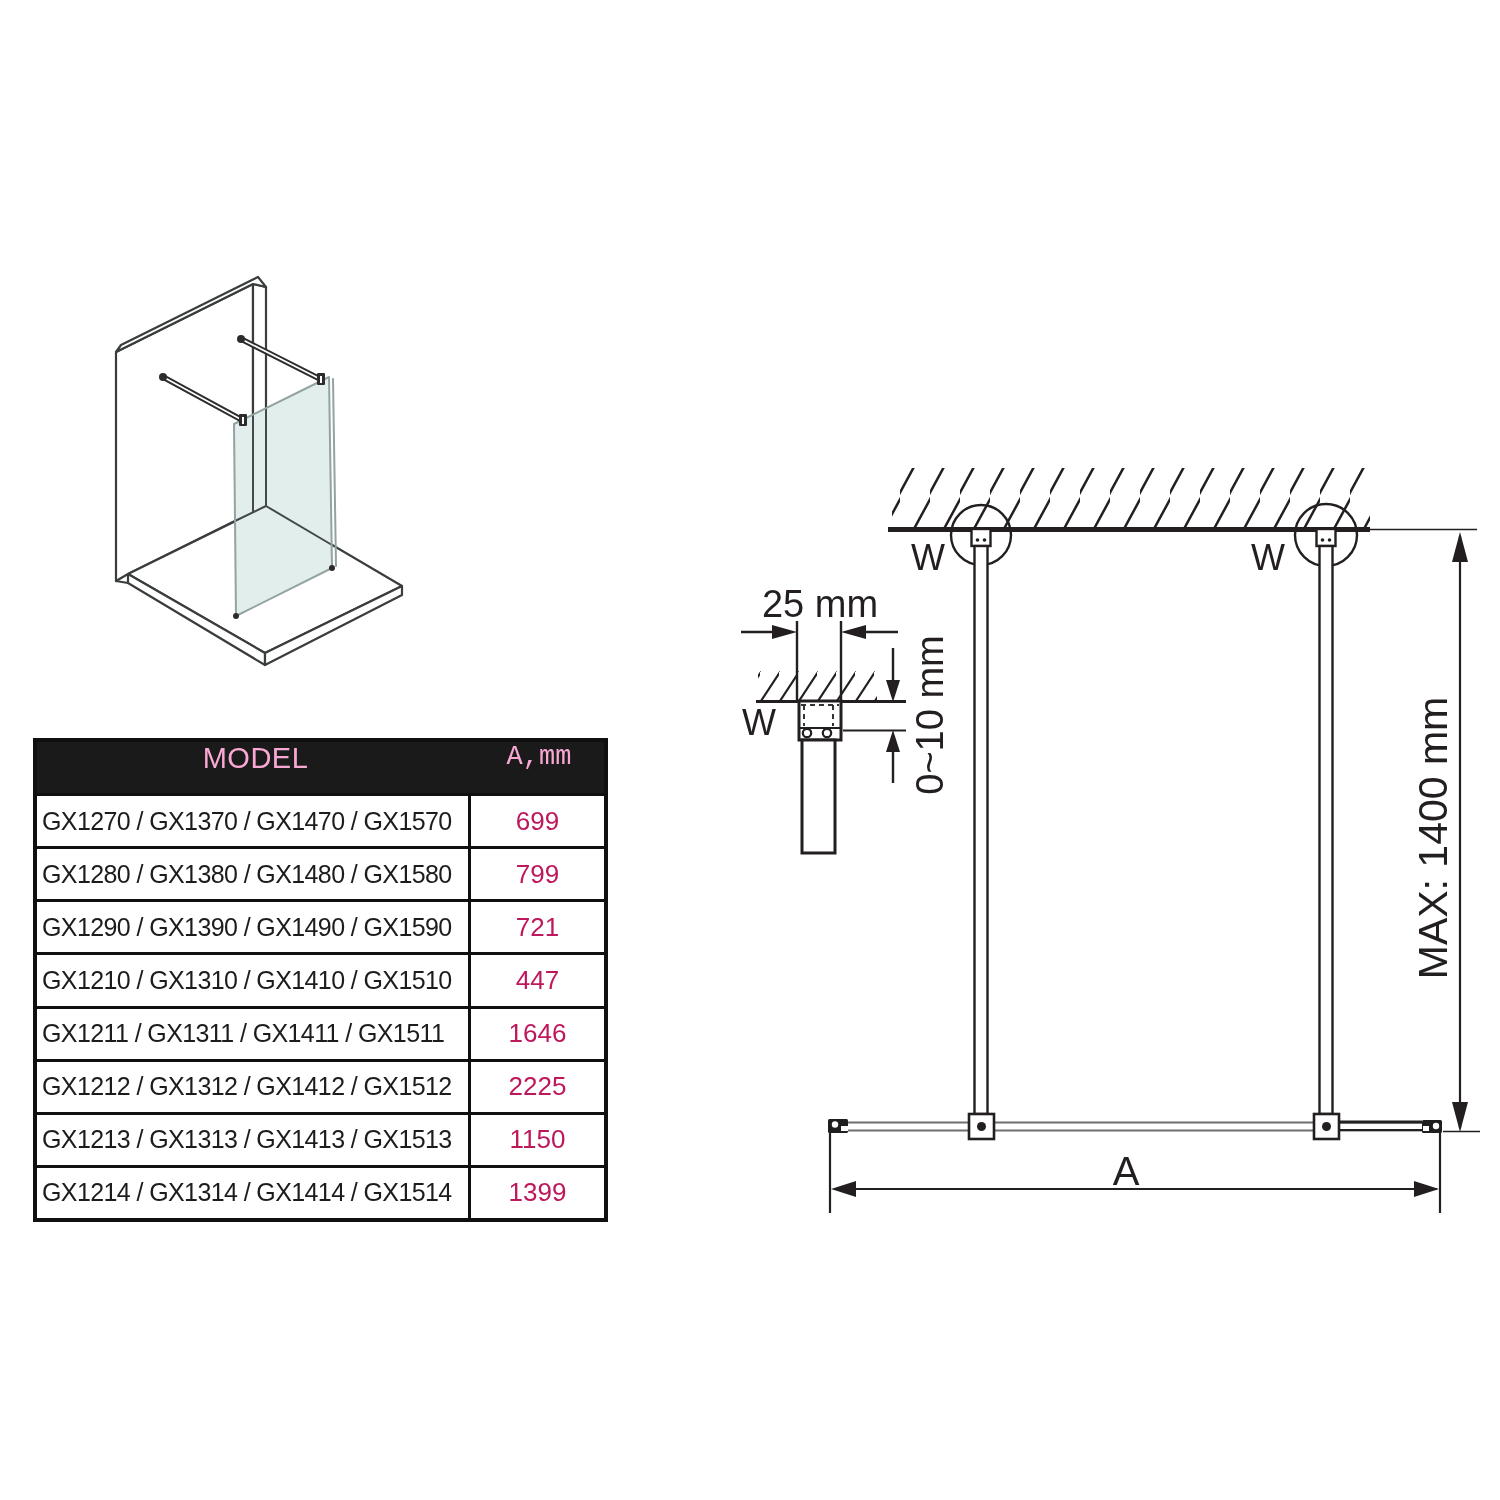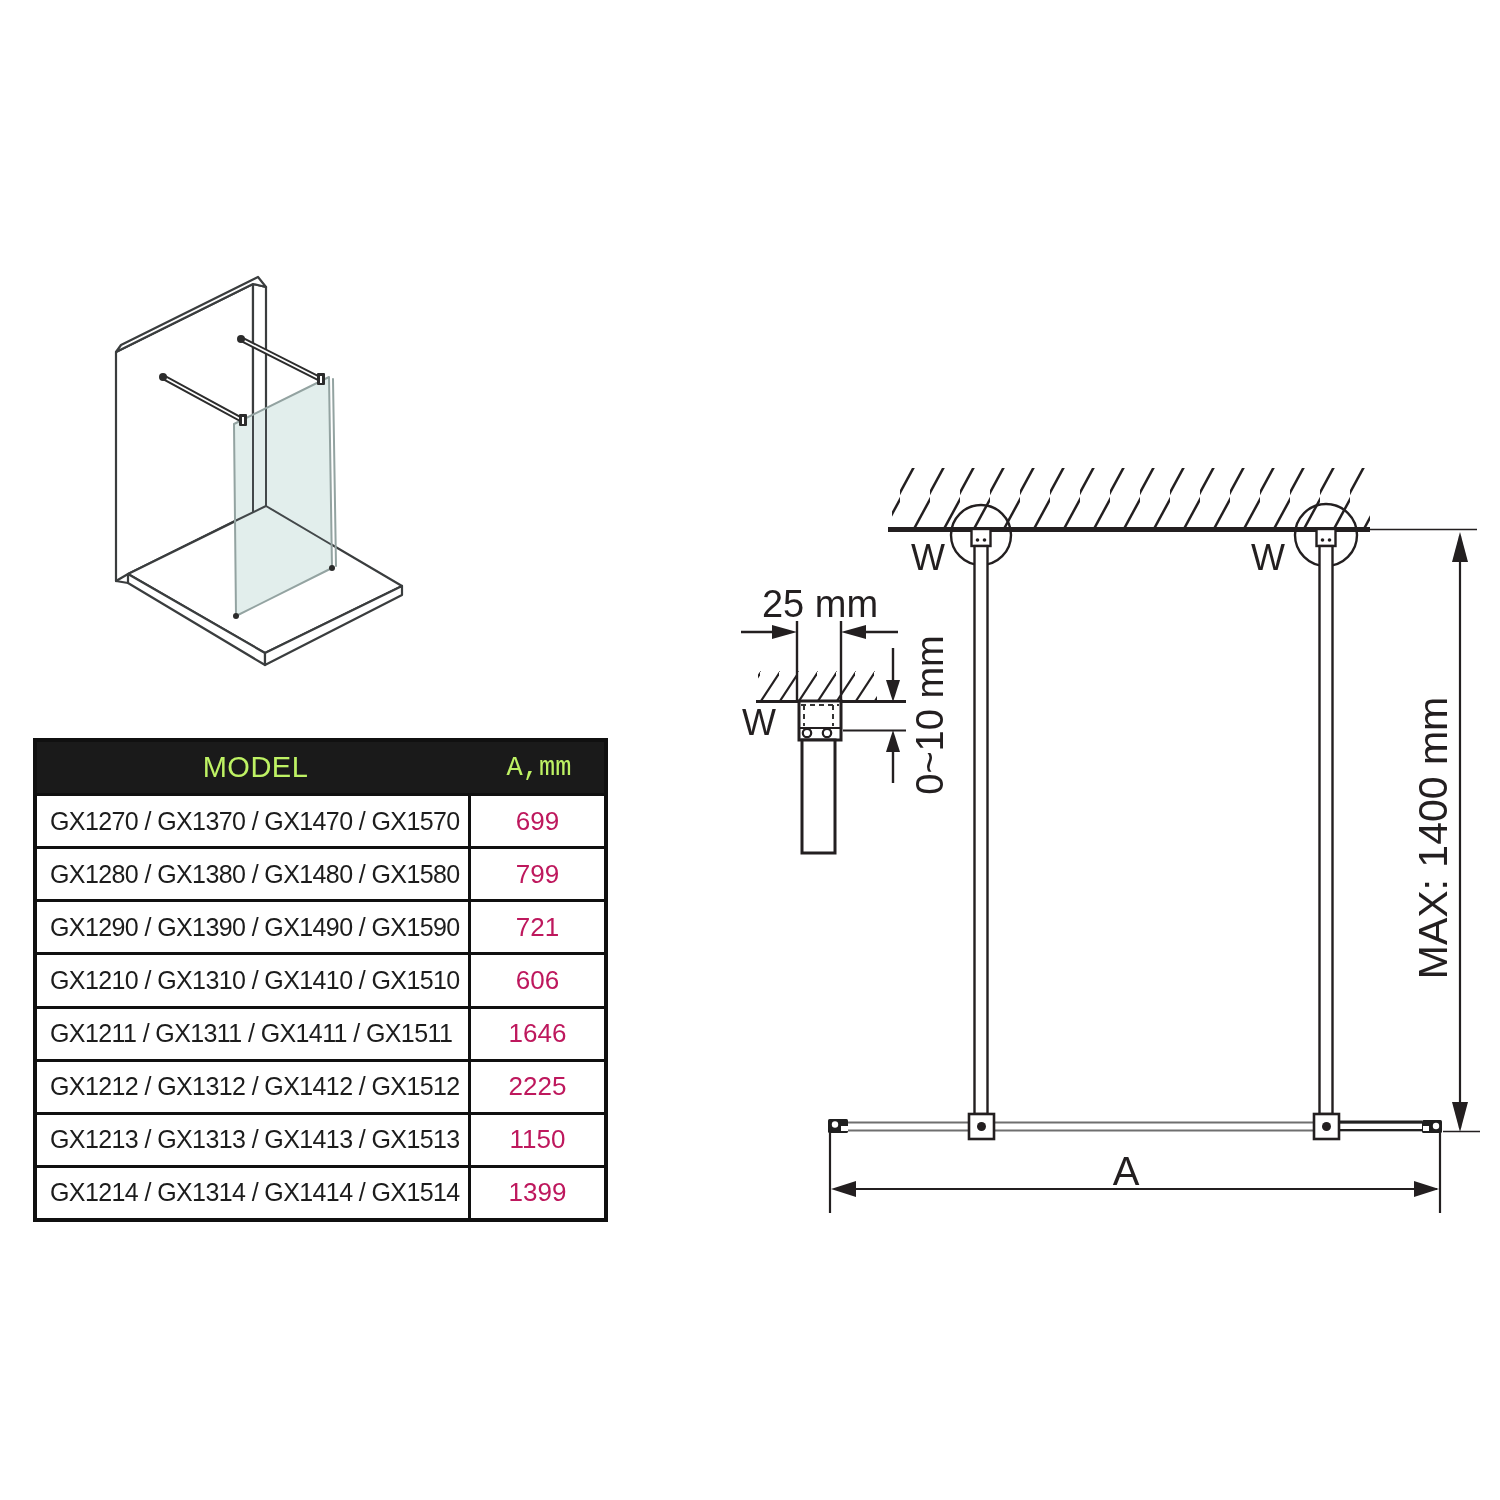--- a/index.html
+++ b/index.html
@@ -5,27 +5,27 @@
   * { box-sizing: border-box; margin: 0; padding: 0; }
   html,body { width:1500px; height:1500px; background:#ffffff; font-family:"Liberation Sans", sans-serif; }
   #stage { position:relative; width:1500px; height:1500px; background:#fff; overflow:hidden; }
   #drawing-svg { position:absolute; left:0; top:0; }
 
   
   .spec-table{
     position:absolute; left:33px; top:738px; width:575px; height:484px;
     border:4px solid #101010; background:#fff; display:flex; flex-direction:column;
   }
-  .thead{ flex:none; height:51px; background:#1a1a1a; color:#bef264; display:flex; align-items:center; }
+  .thead{ flex:none; height:51px; background:#1a1a1a; color:#f9a8d4; display:flex; align-items:flex-start; }
   .thead .hm{ width:437px; text-align:center; font-size:29px; letter-spacing:0.5px; }
   .thead .ha{ flex:1; text-align:center; font-size:27px;font-family:Liberation Mono, monospace; }
   .trow{ flex:1; display:flex; border-top:3px solid #101010; background:#fff; }
   .trow .cm{
     width:434px; border-right:3px solid #101010; display:flex; align-items:center;
-    padding-left:13px; font-size:25px; letter-spacing:-0.6px; color:#1c1c1c; white-space:nowrap;
+    padding-left:5px; font-size:25px; letter-spacing:-0.6px; color:#1c1c1c; white-space:nowrap;
   }
   .trow .ca{ flex:1; display:flex; align-items:center; justify-content:center; font-size:26px; color:#be185d; }
 
   .dim-text{ font-family:"Liberation Sans", sans-serif; fill:#231f20; }
 </style>
 </head>
 <body>
 
 <div id="stage">
 
@@ -211,21 +211,21 @@
     <div class="trow">
       <div class="cm">GX1280 / GX1380 / GX1480 / GX1580</div>
       <div class="ca">799</div>
     </div>
     <div class="trow">
       <div class="cm">GX1290 / GX1390 / GX1490 / GX1590</div>
       <div class="ca">721</div>
     </div>
     <div class="trow">
       <div class="cm">GX1210 / GX1310 / GX1410 / GX1510</div>
-      <div class="ca">606</div>
+      <div class="ca">447</div>
     </div>
     <div class="trow">
       <div class="cm">GX1211 / GX1311 / GX1411 / GX1511</div>
       <div class="ca">1646</div>
     </div>
     <div class="trow">
       <div class="cm">GX1212 / GX1312 / GX1412 / GX1512</div>
       <div class="ca">2225</div>
     </div>
     <div class="trow">

